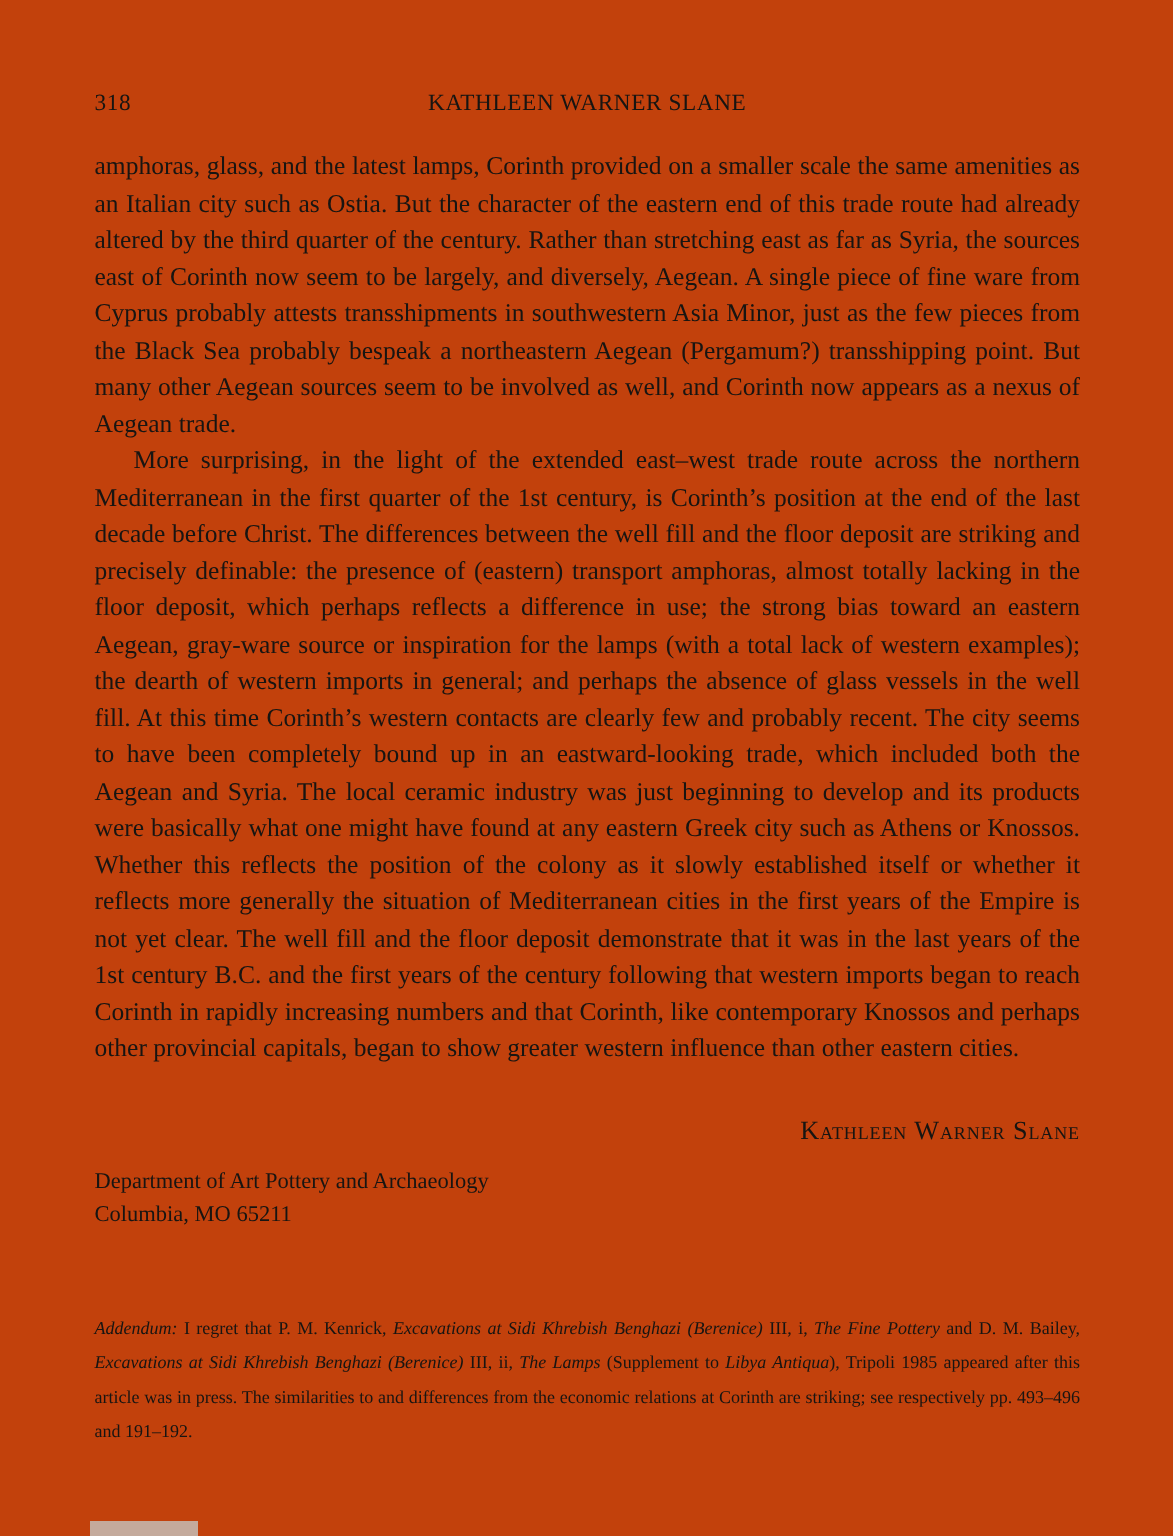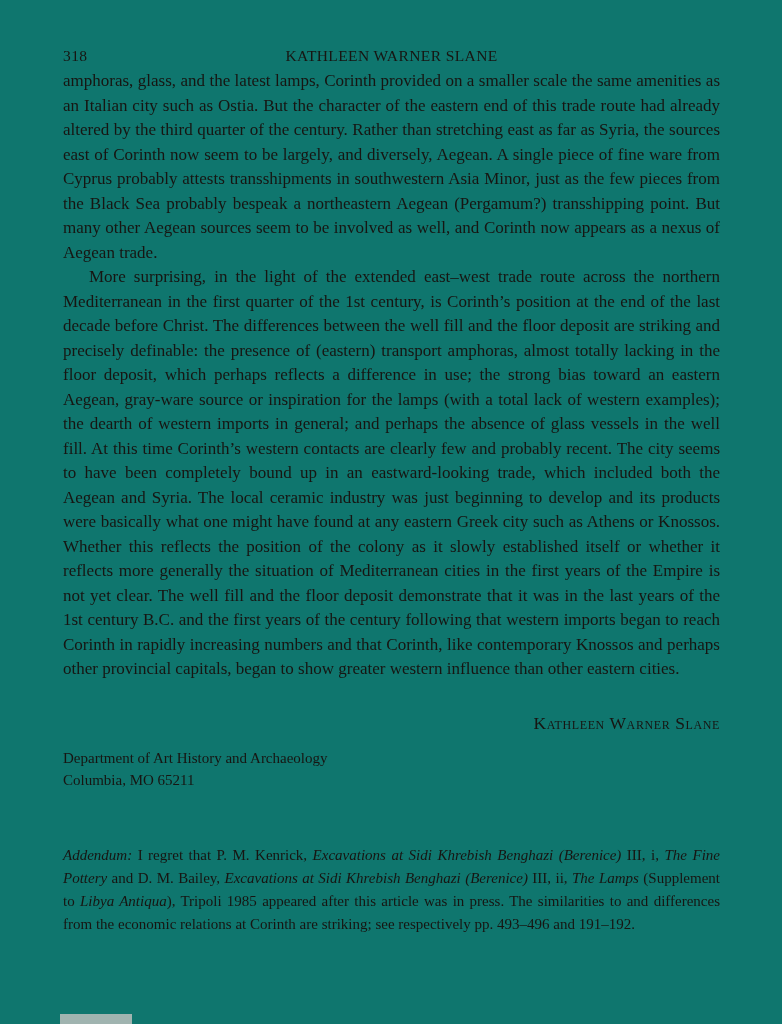--- a/index.html
+++ b/index.html
@@ -5,43 +5,44 @@
   html, body {
     margin: 0;
     padding: 0;
     background: #e8e8e6;
   }
   .page {
     position: relative;
     width: 782px;
     height: 1024px;
     margin: 0 auto;
-    background: #0f766e;
+    background: #c2410c;
     box-sizing: border-box;
-    padding: 47px 62px 0 63px;
+    padding: 60px 62px 0 63px;
     font-family: "Liberation Serif", serif;
     color: #171512;
     overflow: hidden;
   }
   .page-header {
     position: relative;
     height: 22px;
     font-size: 15.5px;
     letter-spacing: 0.4px;
   }
   .page-number {
     position: absolute;
     left: 0;
     top: 0;
   }
   .running-head {
     display: block;
     text-align: center;
   }
   .body-text {
+    margin-top: 17px;
   }
   p.body-par {
     margin: 0;
     font-size: 17px;
     line-height: 24.5px;
     text-align: justify;
     text-justify: inter-word;
   }
   p.body-par.indent {
     text-indent: 26px;
@@ -54,21 +55,21 @@
     letter-spacing: 0.6px;
   }
   .address {
     margin-top: 13px;
     font-size: 15px;
     line-height: 22px;
   }
   .addendum {
     margin: 0;
     margin-top: 53px;
-    font-size: 15px;
+    font-size: 12px;
     line-height: 23px;
     text-align: justify;
     text-justify: inter-word;
   }
   .italic { font-style: italic; }
   .scan-artifact {
     position: absolute;
     left: 60px;
     bottom: 0;
     width: 72px;
@@ -87,21 +88,21 @@
     <span class="running-head">KATHLEEN WARNER SLANE</span>
   </header>
 
   <main class="body-text">
     <p class="body-par">amphoras, glass, and the latest lamps, Corinth provided on a smaller scale the same amenities as an Italian city such as Ostia. But the character of the eastern end of this trade route had already altered by the third quarter of the century. Rather than stretching east as far as Syria, the sources east of Corinth now seem to be largely, and diversely, Aegean. A single piece of fine ware from Cyprus probably attests transshipments in southwestern Asia Minor, just as the few pieces from the Black Sea probably bespeak a northeastern Aegean (Pergamum?) transshipping point. But many other Aegean sources seem to be involved as well, and Corinth now appears as a nexus of Aegean trade.</p>
     <p class="body-par indent">More surprising, in the light of the extended east–west trade route across the northern Mediterranean in the first quarter of the 1st century, is Corinth’s position at the end of the last decade before Christ. The differences between the well fill and the floor deposit are striking and precisely definable: the presence of (eastern) transport amphoras, almost totally lacking in the floor deposit, which perhaps reflects a difference in use; the strong bias toward an eastern Aegean, gray-ware source or inspiration for the lamps (with a total lack of western examples); the dearth of western imports in general; and perhaps the absence of glass vessels in the well fill. At this time Corinth’s western contacts are clearly few and probably recent. The city seems to have been completely bound up in an eastward-looking trade, which included both the Aegean and Syria. The local ceramic industry was just beginning to develop and its products were basically what one might have found at any eastern Greek city such as Athens or Knossos. Whether this reflects the position of the colony as it slowly established itself or whether it reflects more generally the situation of Mediterranean cities in the first years of the Empire is not yet clear. The well fill and the floor deposit demonstrate that it was in the last years of the 1st century B.C. and the first years of the century following that western imports began to reach Corinth in rapidly increasing numbers and that Corinth, like contemporary Knossos and perhaps other provincial capitals, began to show greater western influence than other eastern cities.</p>
 
     <div class="signature">Kathleen Warner Slane</div>
 
     <div class="address">
-      <div>Department of Art History and Archaeology</div>
+      <div>Department of Art Pottery and Archaeology</div>
       <div>Columbia, MO 65211</div>
     </div>
 
     <p class="addendum"><span class="italic">Addendum: </span><span>I regret that P. M. Kenrick, </span><span class="italic">Excavations at Sidi Khrebish Benghazi (Berenice)</span><span> III, i, </span><span class="italic">The Fine Pottery</span><span> and D. M. Bailey, </span><span class="italic">Excavations at Sidi Khrebish Benghazi (Berenice)</span><span> III, ii, </span><span class="italic">The Lamps</span><span> (Supplement to </span><span class="italic">Libya Antiqua</span><span>), Tripoli 1985 appeared after this article was in press. The similarities to and differences from the economic relations at Corinth are striking; see respectively pp. 493–496 and 191–192.</span></p>
   </main>
 
   <div class="scan-artifact"></div>
 </div>
 
 </body></html>

